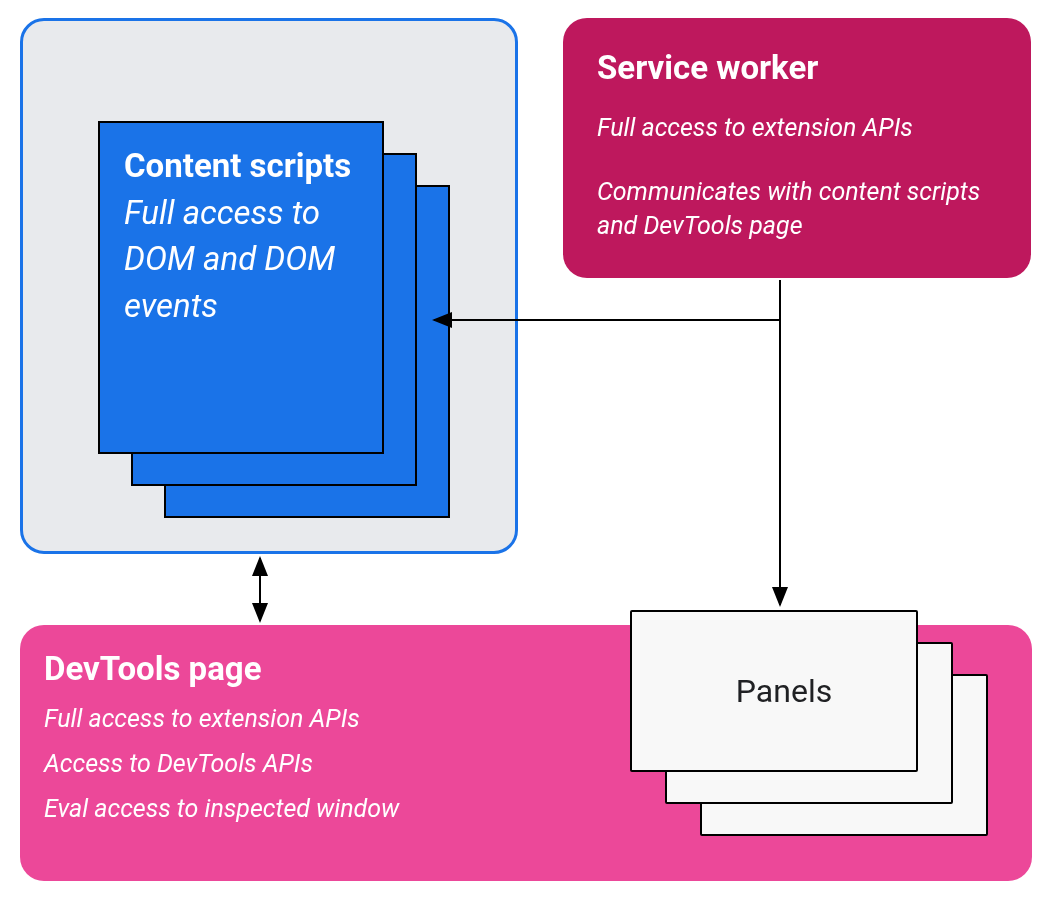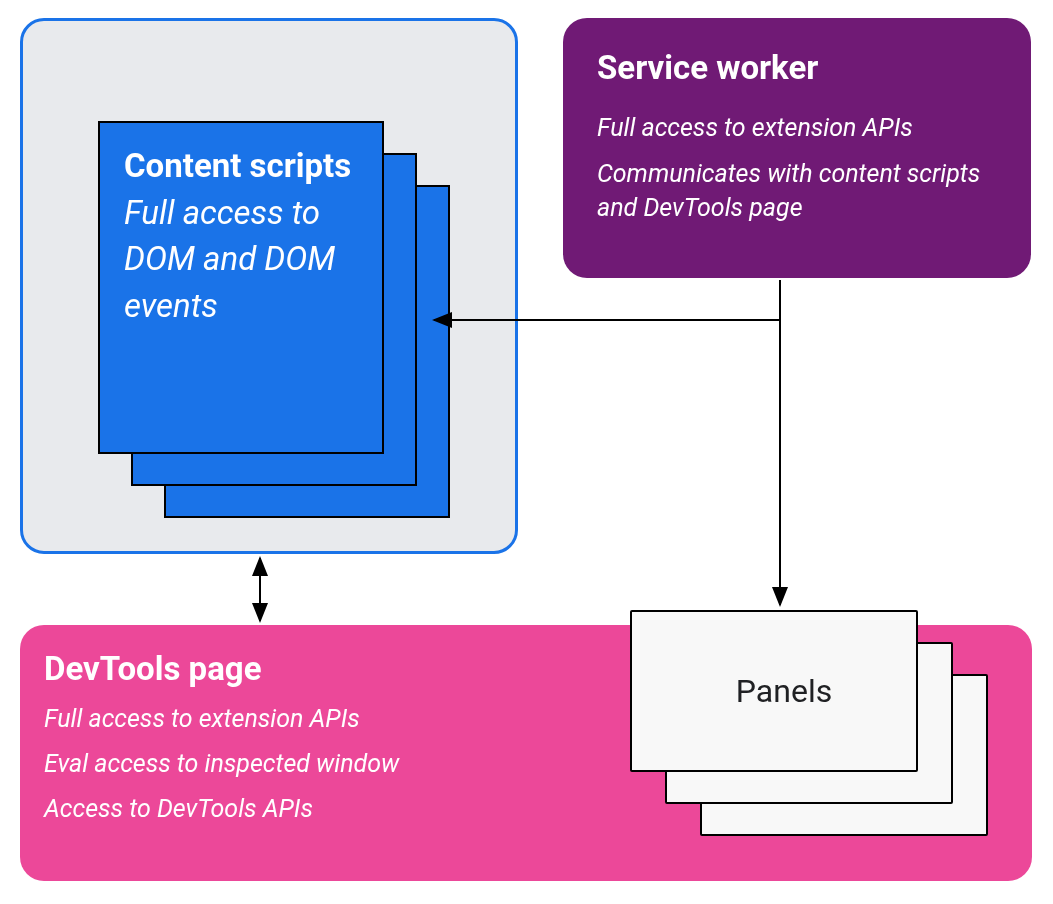--- a/index.html
+++ b/index.html
@@ -44,29 +44,29 @@
       color: #fff; font-size: 33px; font-weight: 700; line-height: 1.25;
     }
     .cs-desc {
       margin-top: 4px;
       color: #fff; font-size: 33px; font-style: italic; font-weight: 400; line-height: 1.4;
     }
     
     .service-worker {
       left: 563px; top: 18px;
       width: 468px; height: 260px;
-      background: #701a75;
+      background: #be185d;
       padding: 30px 30px 30px 34px;
     }
     .sw-title { color: #fff; font-size: 33px; font-weight: 700; }
     .sw-desc1, .sw-desc2 {
       color: #fff; font-size: 25px; font-style: italic; font-weight: 400; line-height: 1.35;
     }
     .sw-desc1 { margin-top: 24px; }
-    .sw-desc2 { margin-top: 12px; }
+    .sw-desc2 { margin-top: 30px; }
     
     .devtools-page {
       left: 20px; top: 625px;
       width: 1012px; height: 256px;
       background: #ec4899;
       padding: 24px 30px 24px 24px;
     }
     .dt-title { color: #fff; font-size: 33px; font-weight: 700; }
     .dt-desc {
       color: #fff; font-size: 25px; font-style: italic; font-weight: 400;
@@ -108,22 +108,22 @@
 
 <div class="box service-worker">
   <div class="sw-title">Service worker</div>
   <div class="sw-desc1">Full access to extension APIs</div>
   <div class="sw-desc2">Communicates with content scripts and DevTools page</div>
 </div>
 
 <div class="box devtools-page">
   <div class="dt-title">DevTools page</div>
   <div class="dt-desc">Full access to extension APIs</div>
+  <div class="dt-desc">Access to DevTools APIs</div>
   <div class="dt-desc">Eval access to inspected window</div>
-  <div class="dt-desc">Access to DevTools APIs</div>
 </div>
 
 <div class="stack panels-stack">
   <div class="pn-card pn-card3"></div>
   <div class="pn-card pn-card2"></div>
   <div class="pn-card pn-card1">
     <div class="pn-title">Panels</div>
   </div>
 </div>
 

